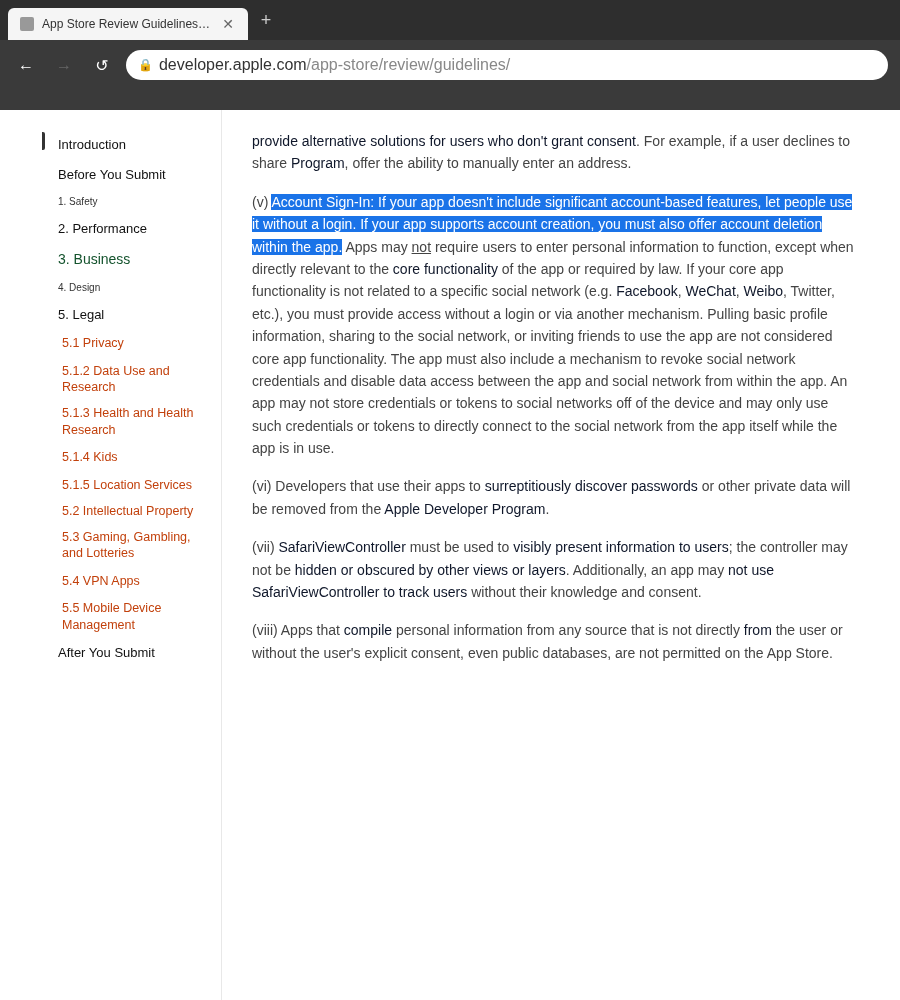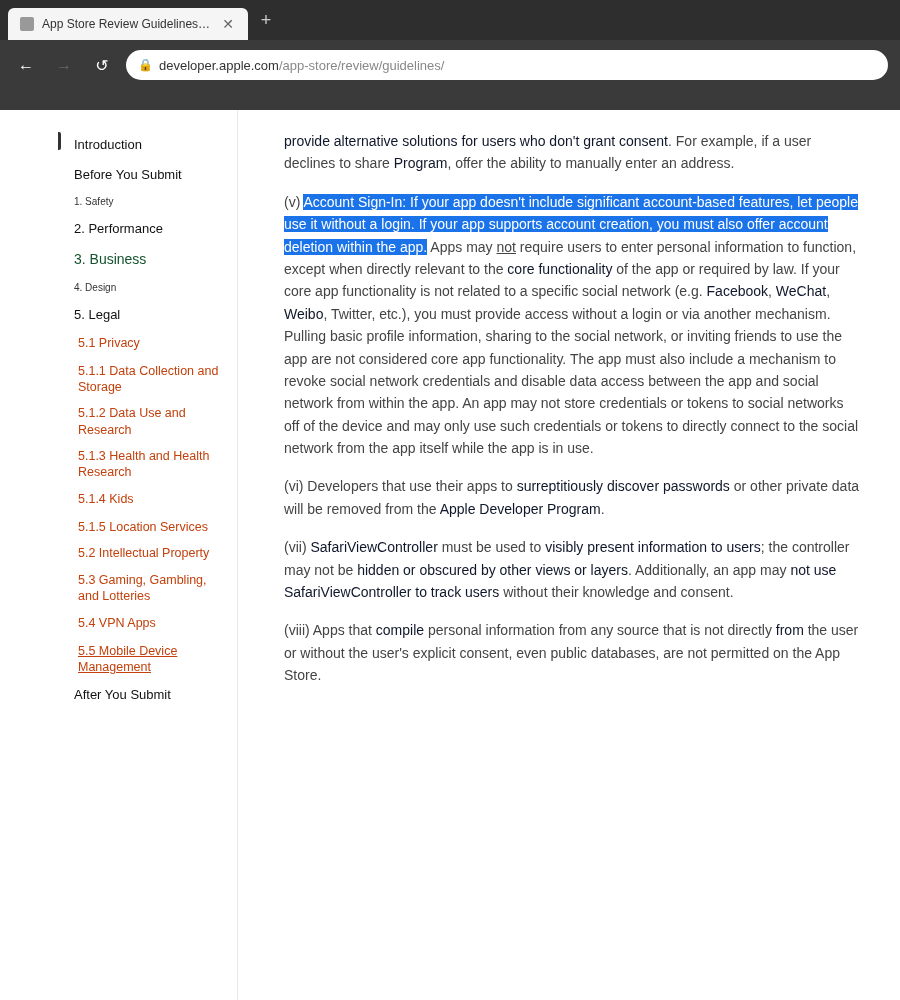--- a/index.html
+++ b/index.html
@@ -96,33 +96,32 @@
       display: flex;
       align-items: center;
       padding: 0 12px;
       gap: 6px;
     }
     .lock-icon {
       color: #555;
       font-size: 12px;
     }
     .address-text {
-      font-size: 13px;
+      font-size: 16px;
       color: #333;
       text-align: center;
     }
     .address-domain { color: #333; }
     .address-path { color: #888; }
 
     
     .main-area {
       display: flex;
       height: calc(1000px - 110px);
       background: #fff;
-      gap: 16px;
     }
 
     
     .left-gutter {
       width: 42px;
       background: #fff;
       border-right: none;
       flex-shrink: 0;
     }
 
@@ -228,29 +227,28 @@
     <div class="sidebar-indicator"></div>
 
     <a class="sidebar-item bold">Introduction</a>
     <a class="sidebar-item bold">Before You Submit</a>
     <a class="sidebar-item" style="color:#333; font-size:10px;">1. Safety</a>
     <a class="sidebar-item bold">2. Performance</a>
     <a class="sidebar-item" style="color:#14532d; font-size:14px;">3. Business</a>
     <a class="sidebar-item" style="color:#333; font-size:10px;">4. Design</a>
     <a class="sidebar-item bold">5. Legal</a>
     <a class="sidebar-item indented">5.1 Privacy</a>
-    <a class="sidebar-item indented" style="line-height:1.3;">5.1.1 Data Collection and Storage</a>
     <a class="sidebar-item indented" style="line-height:1.3;">5.1.2 Data Use and Research</a>
     <a class="sidebar-item indented" style="line-height:1.3;">5.1.3 Health and Health Research</a>
     <a class="sidebar-item indented">5.1.4 Kids</a>
     <a class="sidebar-item indented" style="line-height:1.3;">5.1.5 Location Services</a>
     <a class="sidebar-item indented" style="line-height:1.3;">5.2 Intellectual Property</a>
     <a class="sidebar-item indented" style="line-height:1.3;">5.3 Gaming, Gambling, and Lotteries</a>
     <a class="sidebar-item indented">5.4 VPN Apps</a>
-    <a class="sidebar-item indented" style="line-height:1.3;text-decoration:underline;">5.5 Mobile Device Management</a>
+    <a class="sidebar-item indented" style="line-height:1.3;">5.5 Mobile Device Management</a>
     <a class="sidebar-item bold">After You Submit</a>
   </div>
 
   <div class="content">
 
     <p>
       <span class="link-blue">provide alternative solutions for users who don't grant consent</span>. For example, if a user declines to share <span class="link-blue">Program</span>, offer the ability to manually enter an address.
     </p>
 
     <p>

